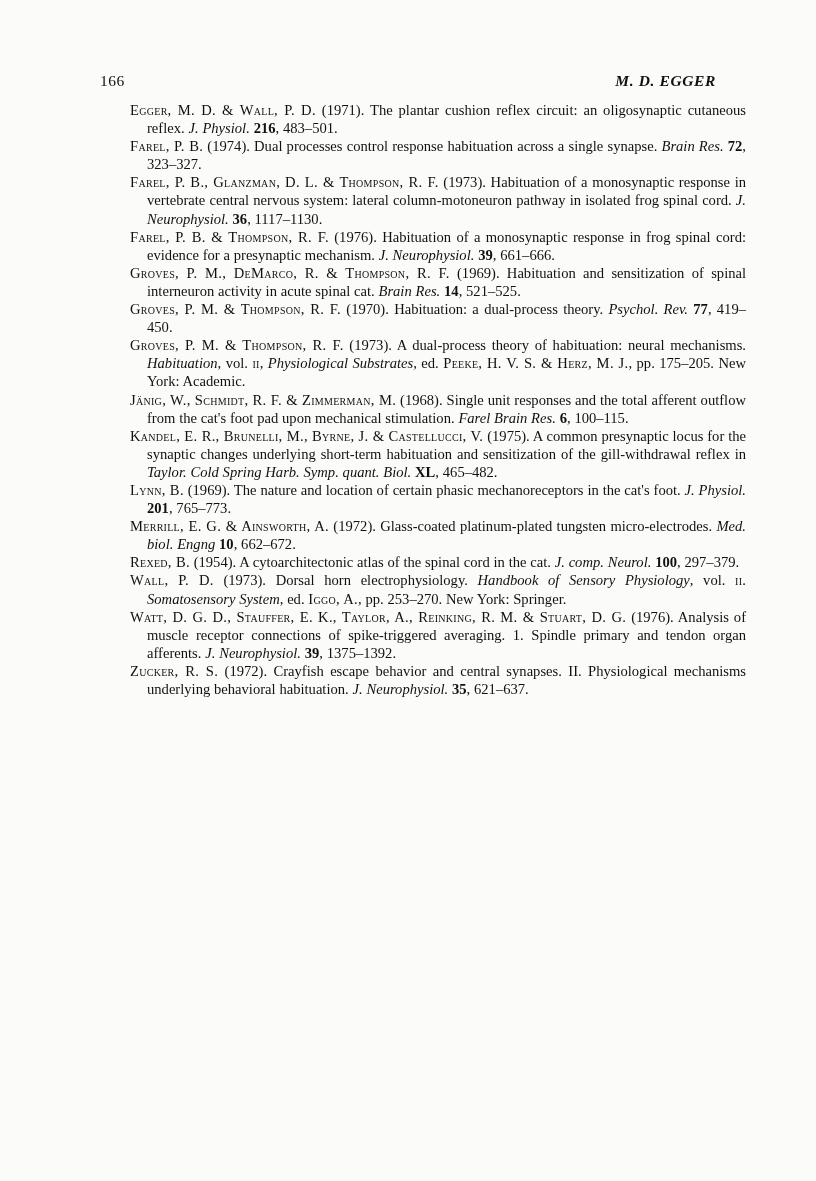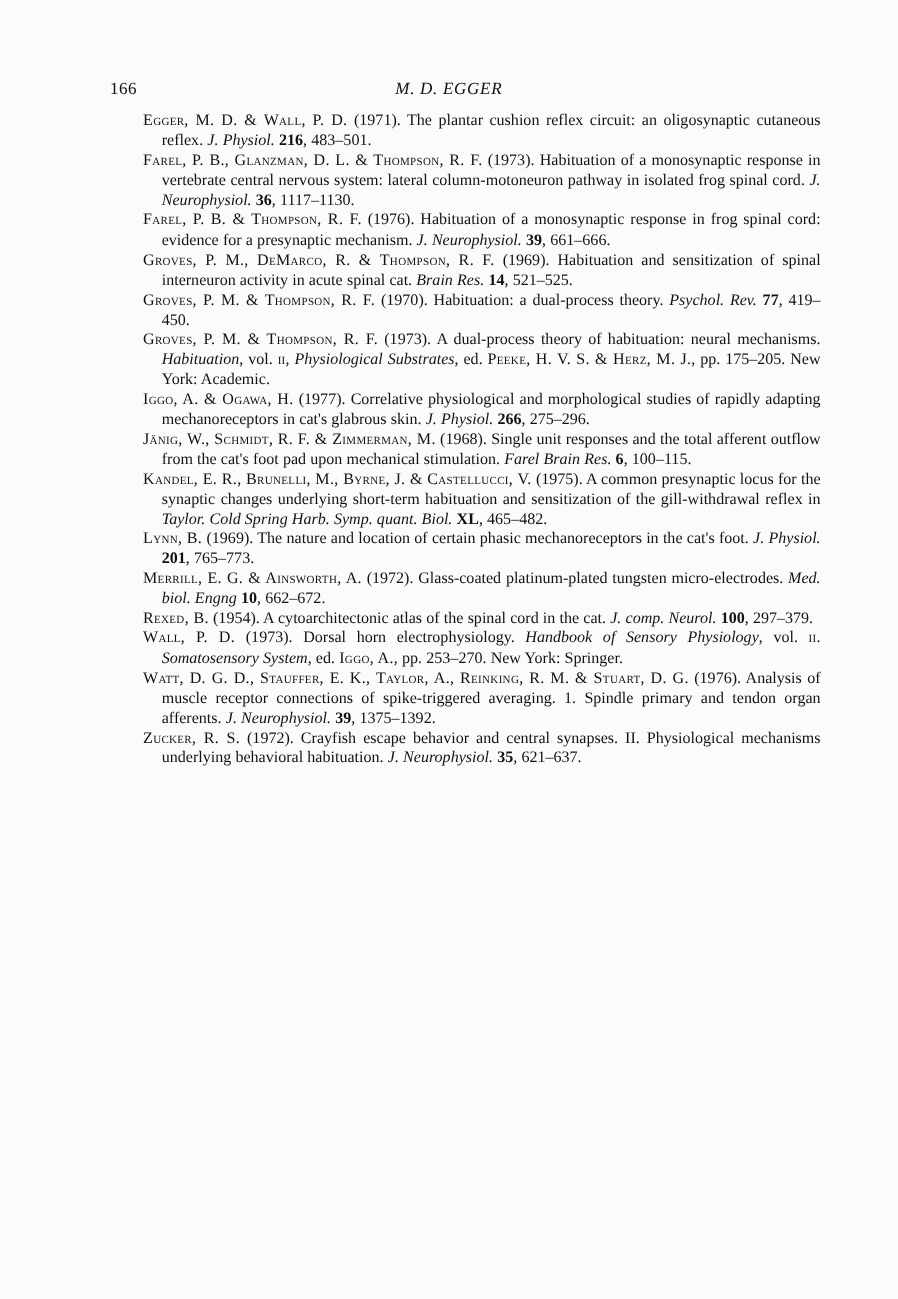--- a/index.html
+++ b/index.html
@@ -28,24 +28,24 @@
   }
   .page-number {
     position: absolute;
     left: 0;
     top: 0;
     font-size: 15.5px;
     letter-spacing: 0.03em;
   }
   .running-head {
     display: block;
-    text-align: center;
+    text-align: right;
     font-size: 15.5px;
     font-style: italic;
-    font-weight: 400;
+    font-weight: 700;
     letter-spacing: 0.04em;
   }
   .references {
     width: 616px;
     margin-left: 30px;
   }
   .ref {
     margin: 0;
     font-size: 14.6px;
     line-height: 18.1px;
@@ -69,26 +69,26 @@
 <body>
 
 <div class="page">
   <header class="running-header">
     <span class="page-number">166</span>
     <span class="running-head">M. D. EGGER</span>
   </header>
 
   <main class="references">
       <p class="ref"><span class="sc">Egger, M. D. &amp; Wall, P. D.</span><span> (1971). The plantar cushion reflex circuit: an oligosynaptic cutaneous reflex. </span><span class="it">J. Physiol.</span><span> </span><span class="b">216</span><span>, 483–501.</span></p>
+      <p class="ref"><span class="sc">Farel, P. B.</span><span> (1974). Dual processes control response habituation across a single synapse. </span><span class="it">Brain Res.</span><span> </span><span class="b">72</span><span>, 323–327.</span></p>
       <p class="ref"><span class="sc">Farel, P. B., Glanzman, D. L. &amp; Thompson, R. F.</span><span> (1973). Habituation of a monosynaptic response in vertebrate central nervous system: lateral column-motoneuron pathway in isolated frog spinal cord. </span><span class="it">J. Neurophysiol.</span><span> </span><span class="b">36</span><span>, 1117–1130.</span></p>
       <p class="ref"><span class="sc">Farel, P. B. &amp; Thompson, R. F.</span><span> (1976). Habituation of a monosynaptic response in frog spinal cord: evidence for a presynaptic mechanism. </span><span class="it">J. Neurophysiol.</span><span> </span><span class="b">39</span><span>, 661–666.</span></p>
       <p class="ref"><span class="sc">Groves, P. M., DeMarco, R. &amp; Thompson, R. F.</span><span> (1969). Habituation and sensitization of spinal interneuron activity in acute spinal cat. </span><span class="it">Brain Res.</span><span> </span><span class="b">14</span><span>, 521–525.</span></p>
       <p class="ref"><span class="sc">Groves, P. M. &amp; Thompson, R. F.</span><span> (1970). Habituation: a dual-process theory. </span><span class="it">Psychol. Rev.</span><span> </span><span class="b">77</span><span>, 419–450.</span></p>
       <p class="ref"><span class="sc">Groves, P. M. &amp; Thompson, R. F.</span><span> (1973). A dual-process theory of habituation: neural mechanisms. </span><span class="it">Habituation</span><span>, vol. </span><span class="sc">ii</span><span>, </span><span class="it">Physiological Substrates</span><span>, ed. </span><span class="sc">Peeke, H. V. S. &amp; Herz, M. J.</span><span>, pp. 175–205. New York: Academic.</span></p>
-      <p class="ref"><span class="sc">Iggo, A. &amp; Ogawa, H.</span><span> (1977). Correlative physiological and morphological studies of rapidly adapting mechanoreceptors in cat's glabrous skin. </span><span class="it">J. Physiol.</span><span> </span><span class="b">266</span><span>, 275–296.</span></p>
       <p class="ref"><span class="sc">Jänig, W., Schmidt, R. F. &amp; Zimmerman, M.</span><span> (1968). Single unit responses and the total afferent outflow from the cat's foot pad upon mechanical stimulation. </span><span class="it">Farel Brain Res.</span><span> </span><span class="b">6</span><span>, 100–115.</span></p>
       <p class="ref"><span class="sc">Kandel, E. R., Brunelli, M., Byrne, J. &amp; Castellucci, V.</span><span> (1975). A common presynaptic locus for the synaptic changes underlying short-term habituation and sensitization of the gill-withdrawal reflex in </span><span class="it">Taylor. Cold Spring Harb. Symp. quant. Biol.</span><span> </span><span class="b">XL</span><span>, 465–482.</span></p>
       <p class="ref"><span class="sc">Lynn, B.</span><span> (1969). The nature and location of certain phasic mechanoreceptors in the cat's foot. </span><span class="it">J. Physiol.</span><span> </span><span class="b">201</span><span>, 765–773.</span></p>
       <p class="ref"><span class="sc">Merrill, E. G. &amp; Ainsworth, A.</span><span> (1972). Glass-coated platinum-plated tungsten micro-electrodes. </span><span class="it">Med. biol. Engng</span><span> </span><span class="b">10</span><span>, 662–672.</span></p>
       <p class="ref"><span class="sc">Rexed, B.</span><span> (1954). A cytoarchitectonic atlas of the spinal cord in the cat. </span><span class="it">J. comp. Neurol.</span><span> </span><span class="b">100</span><span>, 297–379.</span></p>
       <p class="ref"><span class="sc">Wall, P. D.</span><span> (1973). Dorsal horn electrophysiology. </span><span class="it">Handbook of Sensory Physiology</span><span>, vol. </span><span class="sc">ii</span><span>. </span><span class="it">Somatosensory System</span><span>, ed. </span><span class="sc">Iggo, A.</span><span>, pp. 253–270. New York: Springer.</span></p>
       <p class="ref"><span class="sc">Watt, D. G. D., Stauffer, E. K., Taylor, A., Reinking, R. M. &amp; Stuart, D. G.</span><span> (1976). Analysis of muscle receptor connections of spike-triggered averaging. 1. Spindle primary and tendon organ afferents. </span><span class="it">J. Neurophysiol.</span><span> </span><span class="b">39</span><span>, 1375–1392.</span></p>
       <p class="ref"><span class="sc">Zucker, R. S.</span><span> (1972). Crayfish escape behavior and central synapses. II. Physiological mechanisms underlying behavioral habituation. </span><span class="it">J. Neurophysiol.</span><span> </span><span class="b">35</span><span>, 621–637.</span></p>
     </main>
 </div>

